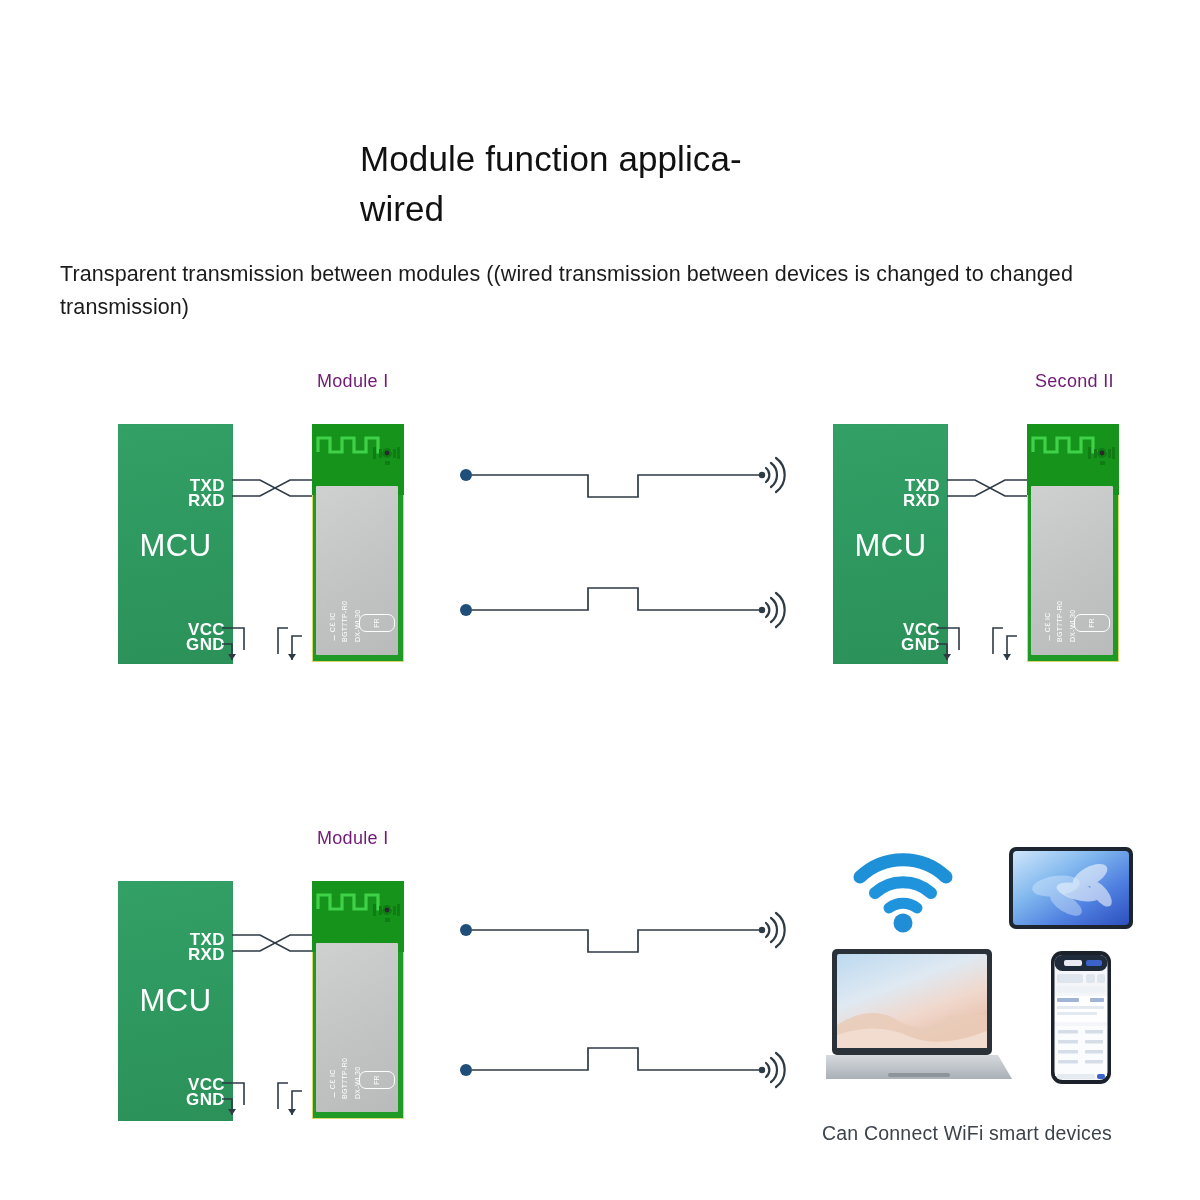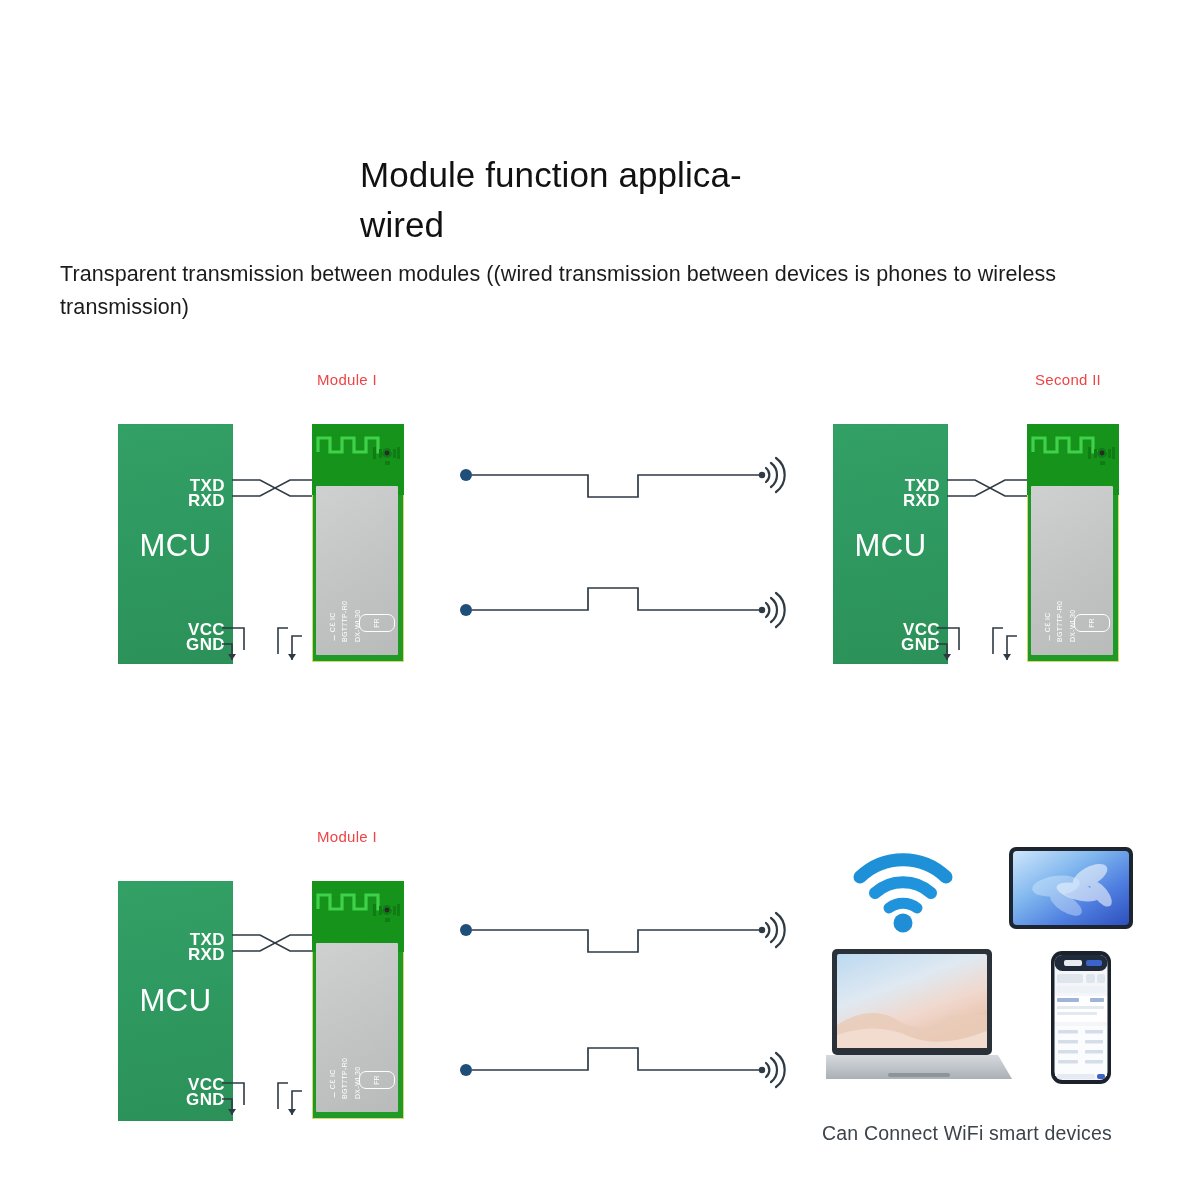--- a/index.html
+++ b/index.html
@@ -13,32 +13,31 @@
     overflow:hidden;
   }
   .page{position:absolute;inset:0;}
 
   
   .title{
     position:absolute;left:360px;top:134px;width:470px;
     font-size:35px;line-height:50px;color:#111;
     font-family:"Liberation Sans", sans-serif;
     letter-spacing:.1px;
-    margin-top:16px;
   }
   .para{
     position:absolute;
     font-size:21.5px;line-height:33px;color:#1b1b1b;
     letter-spacing:.1px;
   }
   #para-1{left:60px;top:258px;width:1060px;}
   #para-2{left:56px;top:727px;width:900px;}
 
   .module-label{
-    position:absolute;font-size:15px;color:#ef4444;
+    position:absolute;font-size:18px;color:#701a75;
     letter-spacing:.3px;white-space:nowrap;text-align:right;
   }
   .caption{
     position:absolute;font-size:19.5px;color:#3c434b;
     white-space:nowrap;letter-spacing:.2px;
   }
 
   
   .mcu{
     position:absolute;
@@ -104,21 +103,21 @@
 </head>
 <body>
 
 <div class="page">
 
   <div class="title">
     <div>Module function applica-</div>
     <div>wired</div>
   </div>
 
-  <div class="para" id="para-1">Transparent transmission between modules ((wired transmission between devices is phones to wireless transmission)</div>
+  <div class="para" id="para-1">Transparent transmission between modules ((wired transmission between devices is changed to changed transmission)</div>
 
   <div>
 
     <div class="module-label" style="left:317px;top:371px;">Module I</div>
 
     <div class="mcu" style="left:118px;top:424px;width:115px;height:240px;">
       <div class="pin-group" style="top:476px;"></div>
     </div>
     <div class="pin-group" style="left:118px;width:107px;top:478px;">
       <div>TXD</div>

